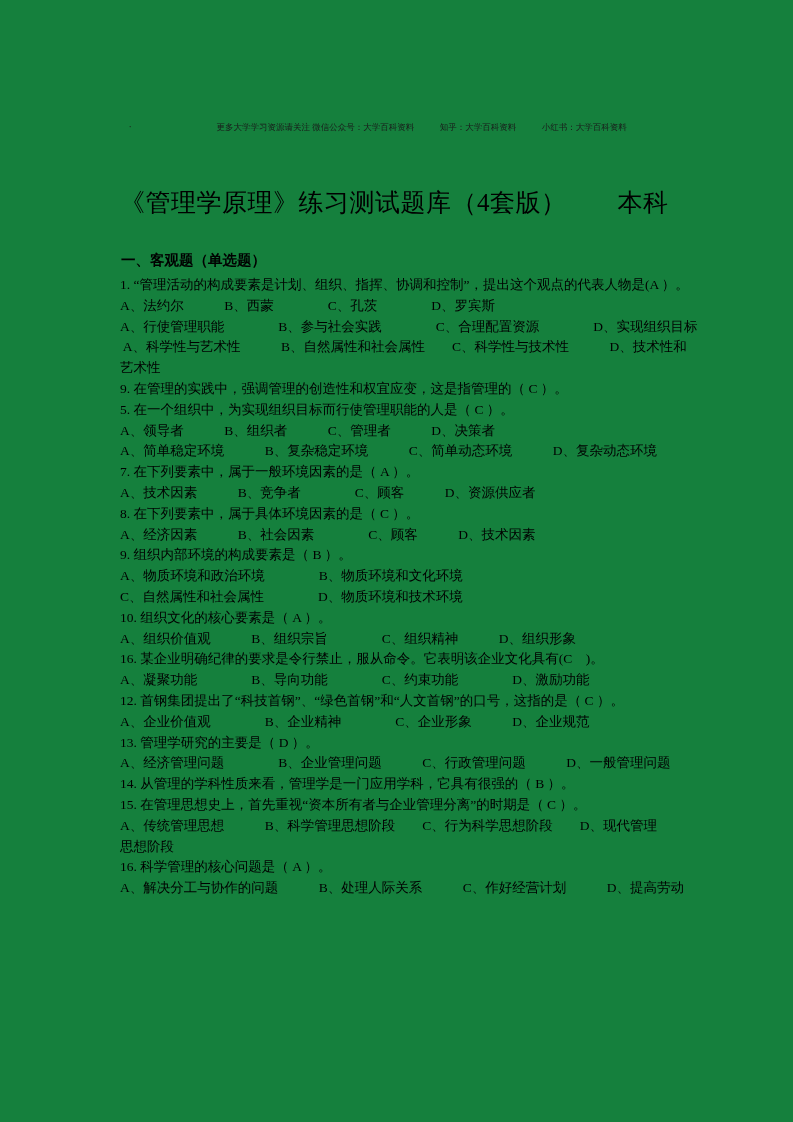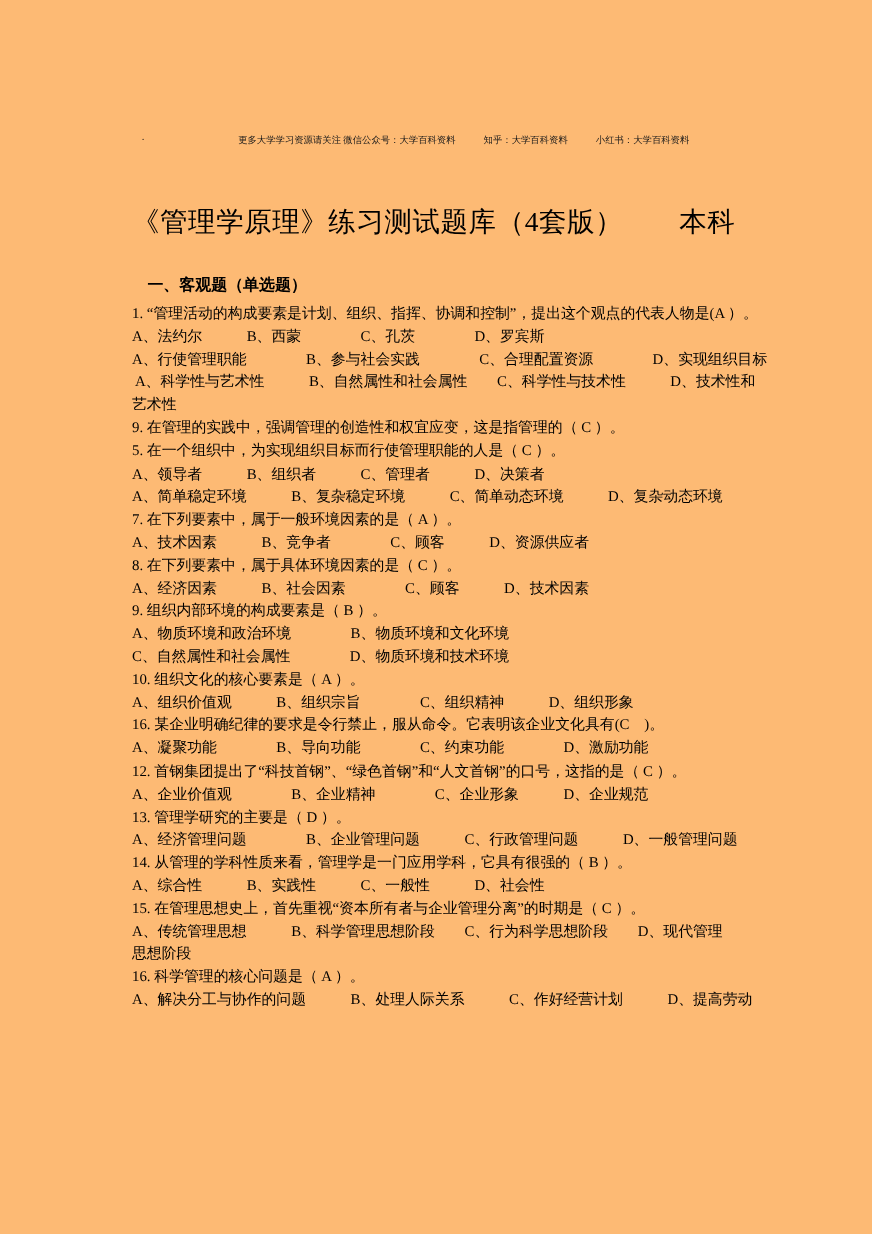--- a/index.html
+++ b/index.html
@@ -5,21 +5,21 @@
   * { margin: 0; padding: 0; box-sizing: border-box; }
   html, body { background: #ffffff; }
   body {
     font-family: "Liberation Serif", "DejaVu Serif", serif;
     color: #000000;
   }
   .page {
     position: relative;
     width: 793px;
     height: 1122px;
-    background: #fdba74;
+    background: #15803d;
     overflow: hidden;
   }
   .doc-header {
     position: absolute;
     top: 109px;
     left: 120px;
     width: 556px;
     font-size: 8.5px;
     line-height: 12px;
     color: #1a1a1a;
@@ -36,21 +36,21 @@
     left: 120px;
     font-size: 25px;
     line-height: 24px;
     font-weight: 400;
     letter-spacing: 0.5px;
     white-space: pre;
   }
   .section {
     position: absolute;
     top: 250px;
-    left: 134px;
+    left: 121px;
     font-size: 14.5px;
     line-height: 20px;
     font-weight: 700;
     white-space: pre;
   }
   .content {
     position: absolute;
     top: 275px;
     left: 120px;
     width: 566px;
@@ -93,21 +93,20 @@
       <div class="line">C、自然属性和社会属性　　　　D、物质环境和技术环境</div>
       <div class="line">10. 组织文化的核心要素是（ A ）。</div>
       <div class="line">A、组织价值观　　　B、组织宗旨　　　　C、组织精神　　　D、组织形象</div>
       <div class="line">16. 某企业明确纪律的要求是令行禁止，服从命令。它表明该企业文化具有(C　)。</div>
       <div class="line">A、凝聚功能　　　　B、导向功能　　　　C、约束功能　　　　D、激励功能</div>
       <div class="line">12. 首钢集团提出了“科技首钢”、“绿色首钢”和“人文首钢”的口号，这指的是（ C ）。</div>
       <div class="line">A、企业价值观　　　　B、企业精神　　　　C、企业形象　　　D、企业规范</div>
       <div class="line">13. 管理学研究的主要是（ D ）。</div>
       <div class="line">A、经济管理问题　　　　B、企业管理问题　　　C、行政管理问题　　　D、一般管理问题</div>
       <div class="line">14. 从管理的学科性质来看，管理学是一门应用学科，它具有很强的（ B ）。</div>
-      <div class="line">A、综合性　　　B、实践性　　　C、一般性　　　D、社会性</div>
       <div class="line">15. 在管理思想史上，首先重视“资本所有者与企业管理分离”的时期是（ C ）。</div>
       <div class="line">A、传统管理思想　　　B、科学管理思想阶段　　C、行为科学思想阶段　　D、现代管理</div>
       <div class="line">思想阶段</div>
       <div class="line">16. 科学管理的核心问题是（ A ）。</div>
       <div class="line">A、解决分工与协作的问题　　　B、处理人际关系　　　C、作好经营计划　　　D、提高劳动</div>
     </div>
 
 </div>
 
 </body></html>

